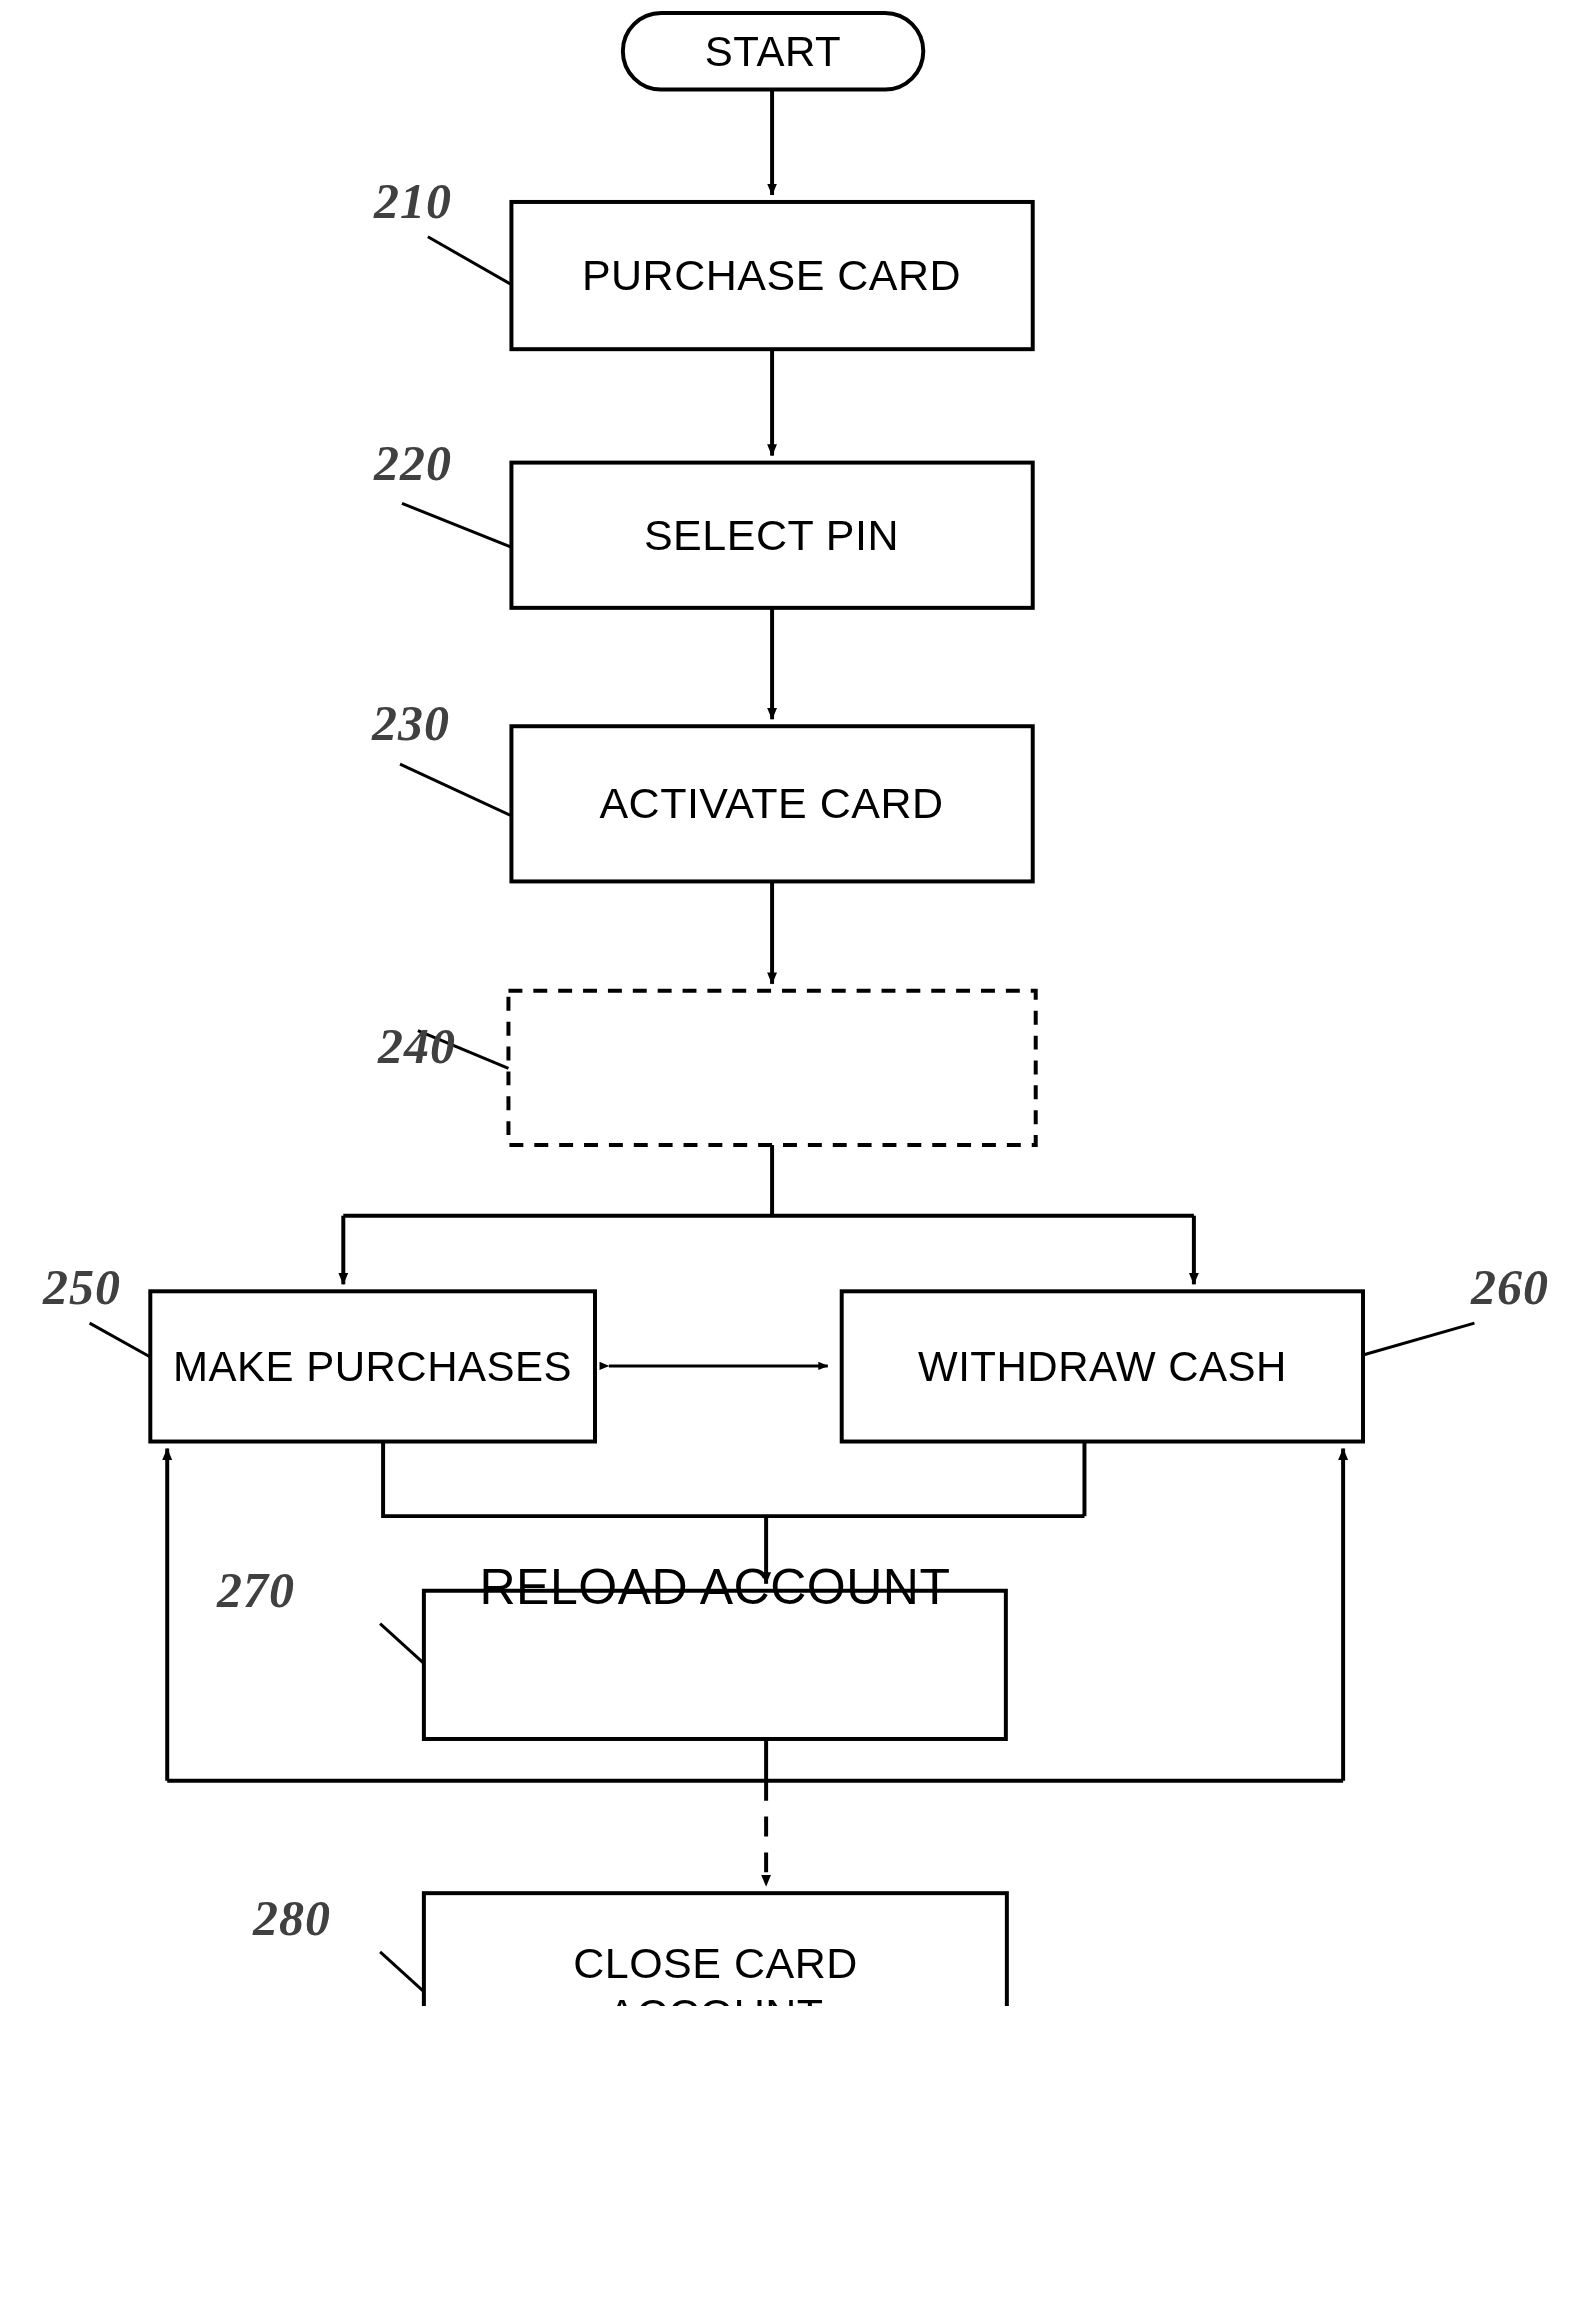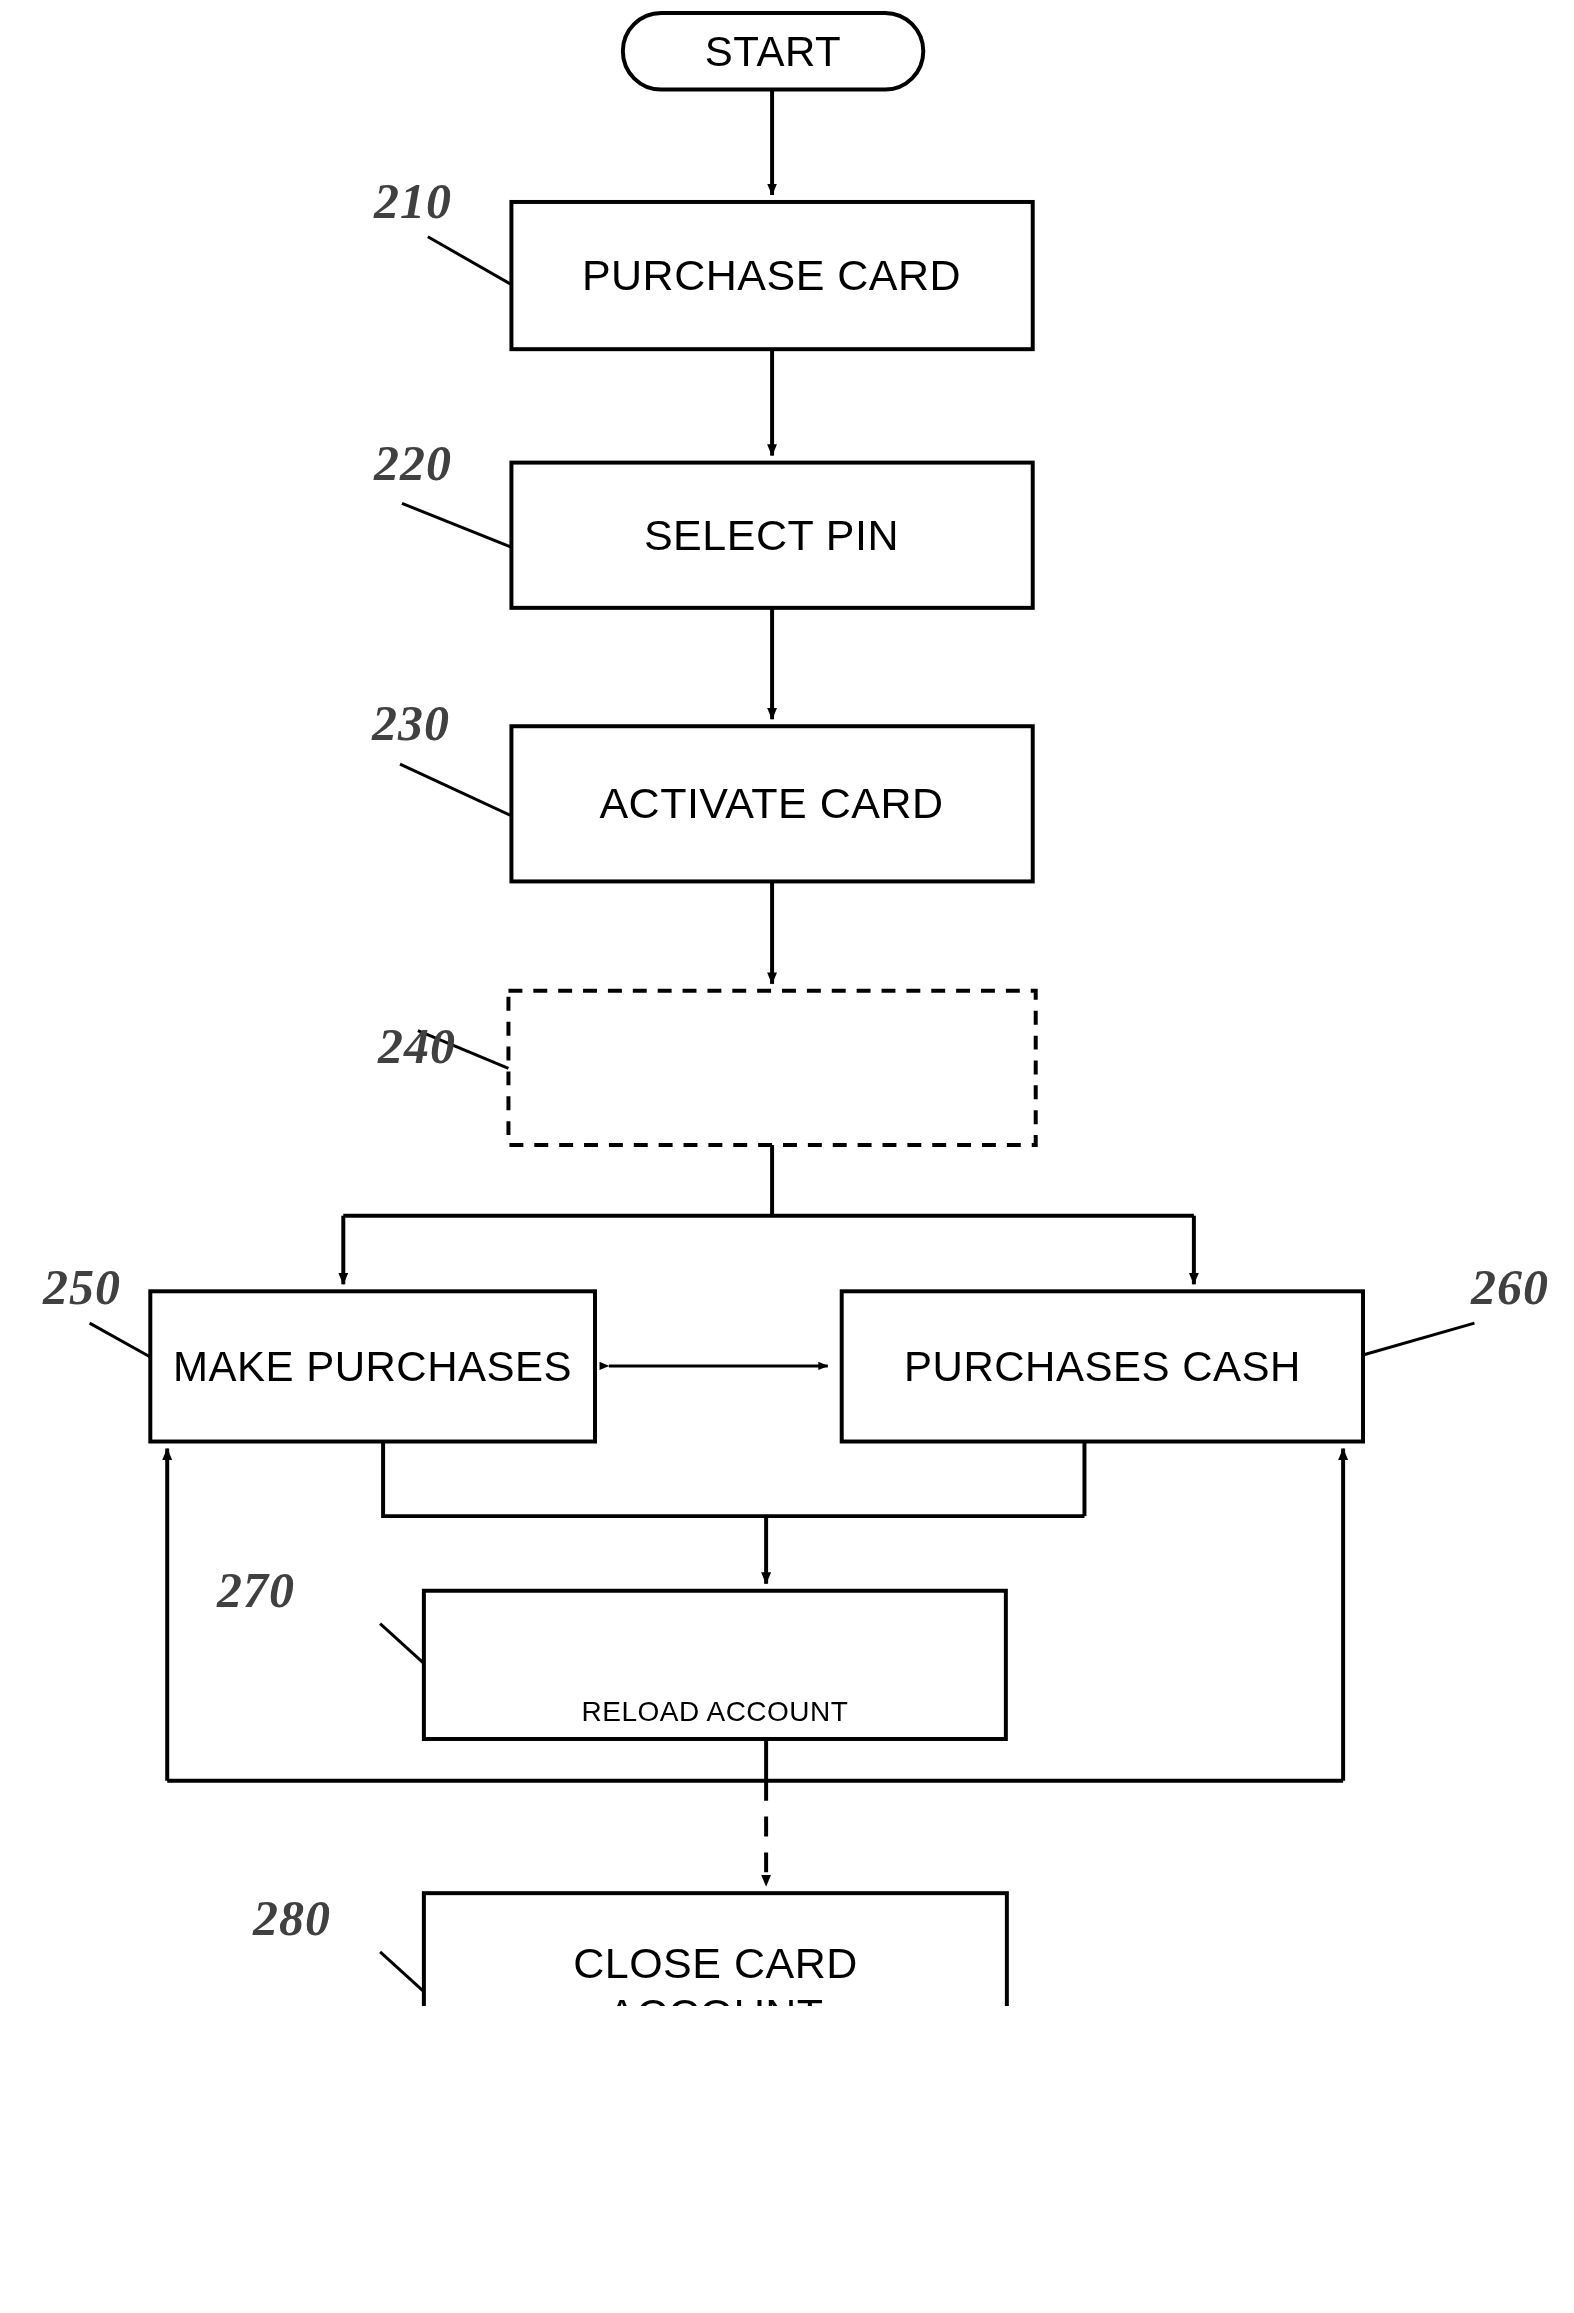--- a/index.html
+++ b/index.html
@@ -138,23 +138,23 @@
 
   <div class="node-label" style="left:511px; top:202px; width:521px; height:147px; font-size:43px;">PURCHASE CARD</div>
 
   <div class="node-label" style="left:511px; top:463px; width:521px; height:145px; font-size:43px;">SELECT PIN</div>
 
   <div class="node-label" style="left:511px; top:726px; width:521px; height:155px; font-size:43px;">ACTIVATE CARD</div>
 
 
   <div class="node-label" style="left:150px; top:1292px; width:445px; height:150px; font-size:42px;">MAKE PURCHASES</div>
 
-  <div class="node-label" style="left:842px; top:1292px; width:521px; height:150px; font-size:42px;">PURCHASES CASH</div>
+  <div class="node-label" style="left:842px; top:1292px; width:521px; height:150px; font-size:42px;">WITHDRAW CASH</div>
 
-  <div class="node-label" style="left:424px; top:1638px; width:582px; height:148px; font-size:28px;">RELOAD ACCOUNT</div>
+  <div class="node-label" style="left:424px; top:1513px; width:582px; height:148px; font-size:50px;">RELOAD ACCOUNT</div>
 
   <div class="node-label" style="left:424px; top:1893px; width:583px; height:191px; font-size:43px;">CLOSE CARD
 ACCOUNT</div>
 
   <div class="node-label" style="left:610px; top:2196px; width:300px; height:81px; font-size:42px;">END</div>
 
   <div class="ref-num" style="left:374px; top:176px;">210</div>
 
   <div class="ref-num" style="left:374px; top:438px;">220</div>
 

